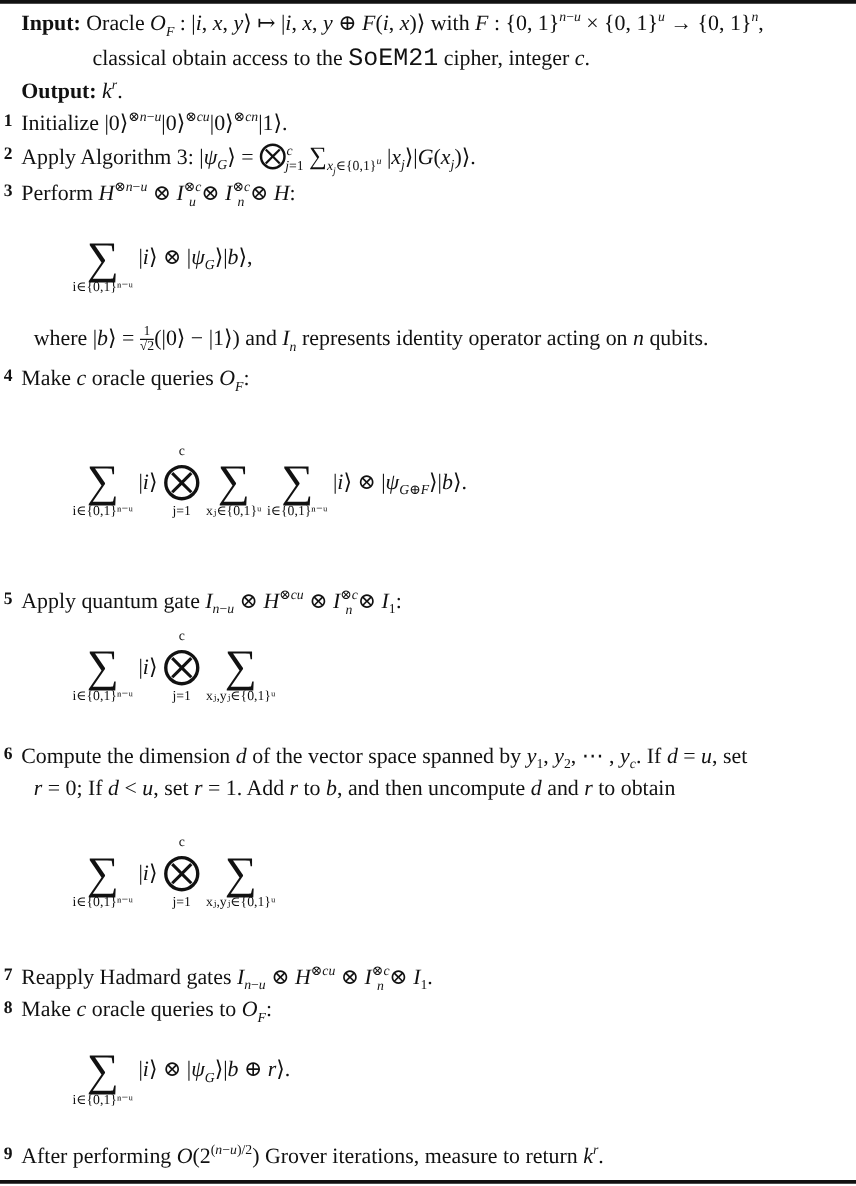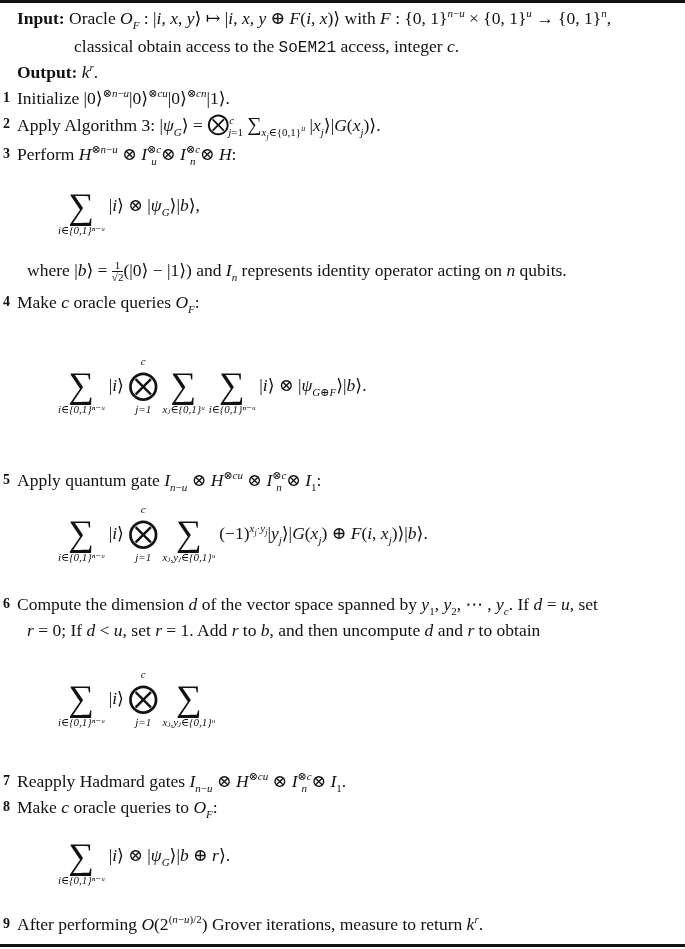--- a/index.html
+++ b/index.html
@@ -10,41 +10,41 @@
   }
   .rule { position:absolute; left:0; width:685px; background:#111; }
   .rule.top { top:0; height:3px; }
   .rule.bottom { top:944px; height:3px; }
   .line { position:absolute; white-space:nowrap; line-height:20px; }
   .lnum { position:absolute; left:3px; font-weight:bold; font-size:14px; }
   .txt { position:absolute; left:17px; }
   b.kw { font-weight:bold; }
   i { font-style:italic; }
   sub, sup { font-size:11px; line-height:0; }
-  .mono { font-family:"Liberation Mono","DejaVu Sans Mono",monospace; font-size:16px; }
+  .mono { font-family:"Liberation Mono","DejaVu Sans Mono",monospace; font-size:20px; }
   .disp { position:absolute; white-space:nowrap; }
   .bigop { display:inline-block; position:relative; text-align:center; vertical-align:middle; }
   .bigop .sym { font-size:36px; line-height:36px; display:block; }
-  .bigop .lo, .bigop .hi { font-size:11px; line-height:12px; display:block; font-style:italic; }
+  .bigop .lo, .bigop .hi { font-size:11px; line-height:12px; display:block; }
   .dinline { display:inline-block; vertical-align:middle;text-align:center; }
   .frac { display:inline-block; vertical-align:middle; text-align:center; font-size:11px; line-height:11px; }
   .frac .n { display:block; border-bottom:1px solid #111; padding:0 1px; }
   .frac .d { display:block; }
 </style>
 </head>
 <body>
 
 <div class="rule top"></div>
 
 <div class="line" style="top:8px;left:17px;">
   <b class="kw">Input:</b>
   <span> Oracle <i>O</i><sub><i>F</i></sub> : |<i>i</i>, <i>x</i>, <i>y</i>⟩ ↦ |<i>i</i>, <i>x</i>, <i>y</i> ⊕ <i>F</i>(<i>i</i>, <i>x</i>)⟩ with <i>F</i> : {0, 1}<sup><i>n</i>−<i>u</i></sup> × {0, 1}<sup><i>u</i></sup> → {0, 1}<sup><i>n</i></sup>,</span>
 </div>
 <div class="line" style="top:36px;left:74px;">
-  <span>classical obtain access to the </span><span class="mono">SoEM21</span><span> access, integer </span><i>c</i><span>.</span>
+  <span>classical obtain access to the </span><span class="mono">SoEM21</span><span> cipher, integer </span><i>c</i><span>.</span>
 </div>
 
 <div class="line" style="top:62px;left:17px;">
   <b class="kw">Output:</b>
   <i>k</i><sup><i>r</i></sup>.
 </div>
 
 <div class="line" style="top:88px;left:0;width:685px;">
   <span class="lnum">1</span>
   <span class="txt">Initialize |0⟩<sup>⊗<i>n</i>−<i>u</i></sup>|0⟩<sup>⊗<i>cu</i></sup>|0⟩<sup>⊗<i>cn</i></sup>|1⟩.</span>
@@ -86,21 +86,20 @@
 <div class="line" style="top:470px;left:0;width:685px;">
   <span class="lnum">5</span>
   <span class="txt">Apply quantum gate <i>I</i><sub><i>n</i>−<i>u</i></sub> ⊗ <i>H</i><sup>⊗<i>cu</i></sup> ⊗ <i>I</i><sup>⊗<i>c</i></sup><sub style="margin-left:-10px;"><i>n</i></sub> ⊗ <i>I</i><sub>1</sub>:</span>
 </div>
 
 <div class="disp" style="top:503px;left:58px;">
   <span class="bigop"><span class="hi">&nbsp;</span><span class="sym">∑</span><span class="lo">i∈{0,1}ⁿ⁻ᵘ</span></span>
   <span class="dinline">|<i>i</i>⟩</span>
   <span class="bigop"><span class="hi">c</span><span class="sym" style="font-size:30px;">⨂</span><span class="lo">j=1</span></span>
   <span class="bigop"><span class="hi">&nbsp;</span><span class="sym">∑</span><span class="lo">xⱼ,yⱼ∈{0,1}ᵘ</span></span>
-  <span class="dinline">(−1)<sup><i>x<sub style="font-size:8px">j</sub></i>·<i>y<sub style="font-size:8px">j</sub></i></sup>|<i>y</i><sub><i>j</i></sub>⟩|<i>G</i>(<i>x</i><sub><i>j</i></sub>) ⊕ <i>F</i>(<i>i</i>, <i>x</i><sub><i>j</i></sub>)⟩|<i>b</i>⟩.</span>
 </div>
 
 <div class="line" style="top:594px;left:0;width:685px;">
   <span class="lnum">6</span>
   <span class="txt">Compute the dimension <i>d</i> of the vector space spanned by <i>y</i><sub>1</sub>, <i>y</i><sub>2</sub>, ⋯ , <i>y</i><sub><i>c</i></sub>. If <i>d</i> = <i>u</i>, set</span>
 </div>
 <div class="line" style="top:620px;left:27px;text-align:center;">
   <i>r</i> = 0; If <i>d</i> &lt; <i>u</i>, set <i>r</i> = 1. Add <i>r</i> to <i>b</i>, and then uncompute <i>d</i> and <i>r</i> to obtain
 </div>
 

